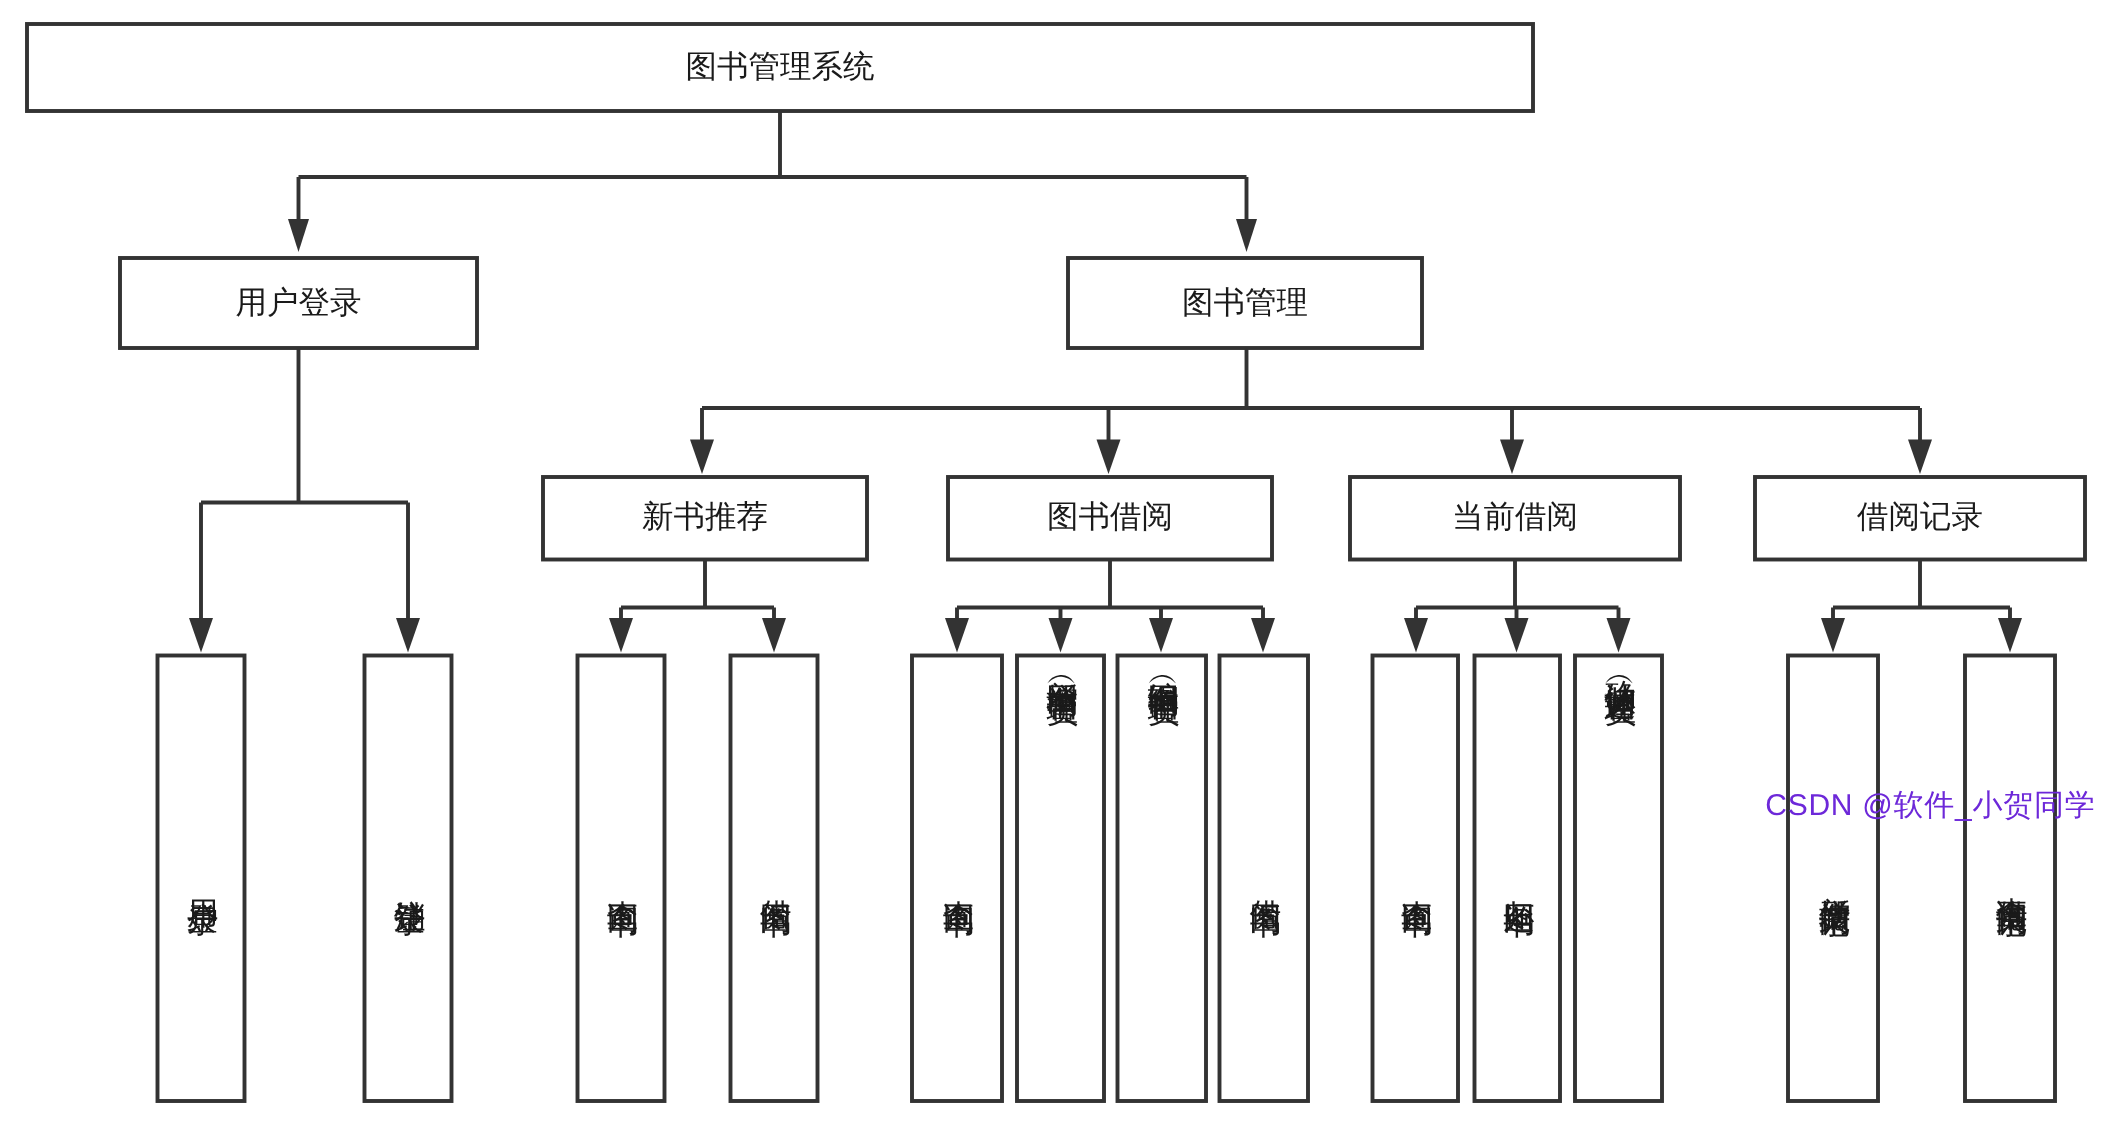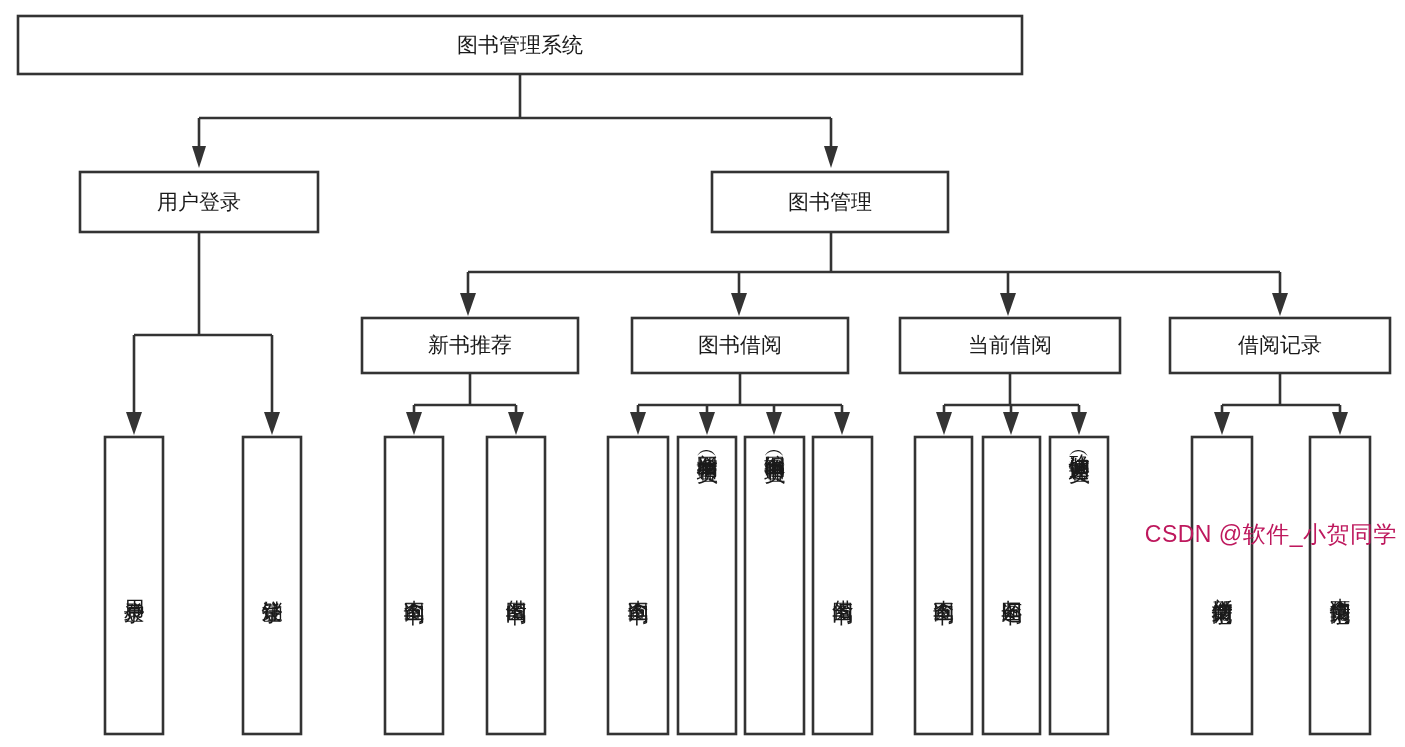--- a/index.html
+++ b/index.html
@@ -66,22 +66,22 @@
     line-height: 1.16;
     color: #1a1a1a;
     letter-spacing: 1.5px;
     white-space: nowrap;
   }
   .watermark {
     position: absolute;
     right: 8px;
     bottom: 6px;
     font-family: "Liberation Sans", "DejaVu Sans", sans-serif;
-    font-size: 23px;
-    color: #be185d;
+    font-size: 20px;
+    color: #6d28d9;
     letter-spacing: 0.5px;
     user-select: none;
   }
 </style>
 </head>
 <body>
 
 <div id="diagram-root">
 
   <svg class="flow" viewBox="0 0 1405 747">

